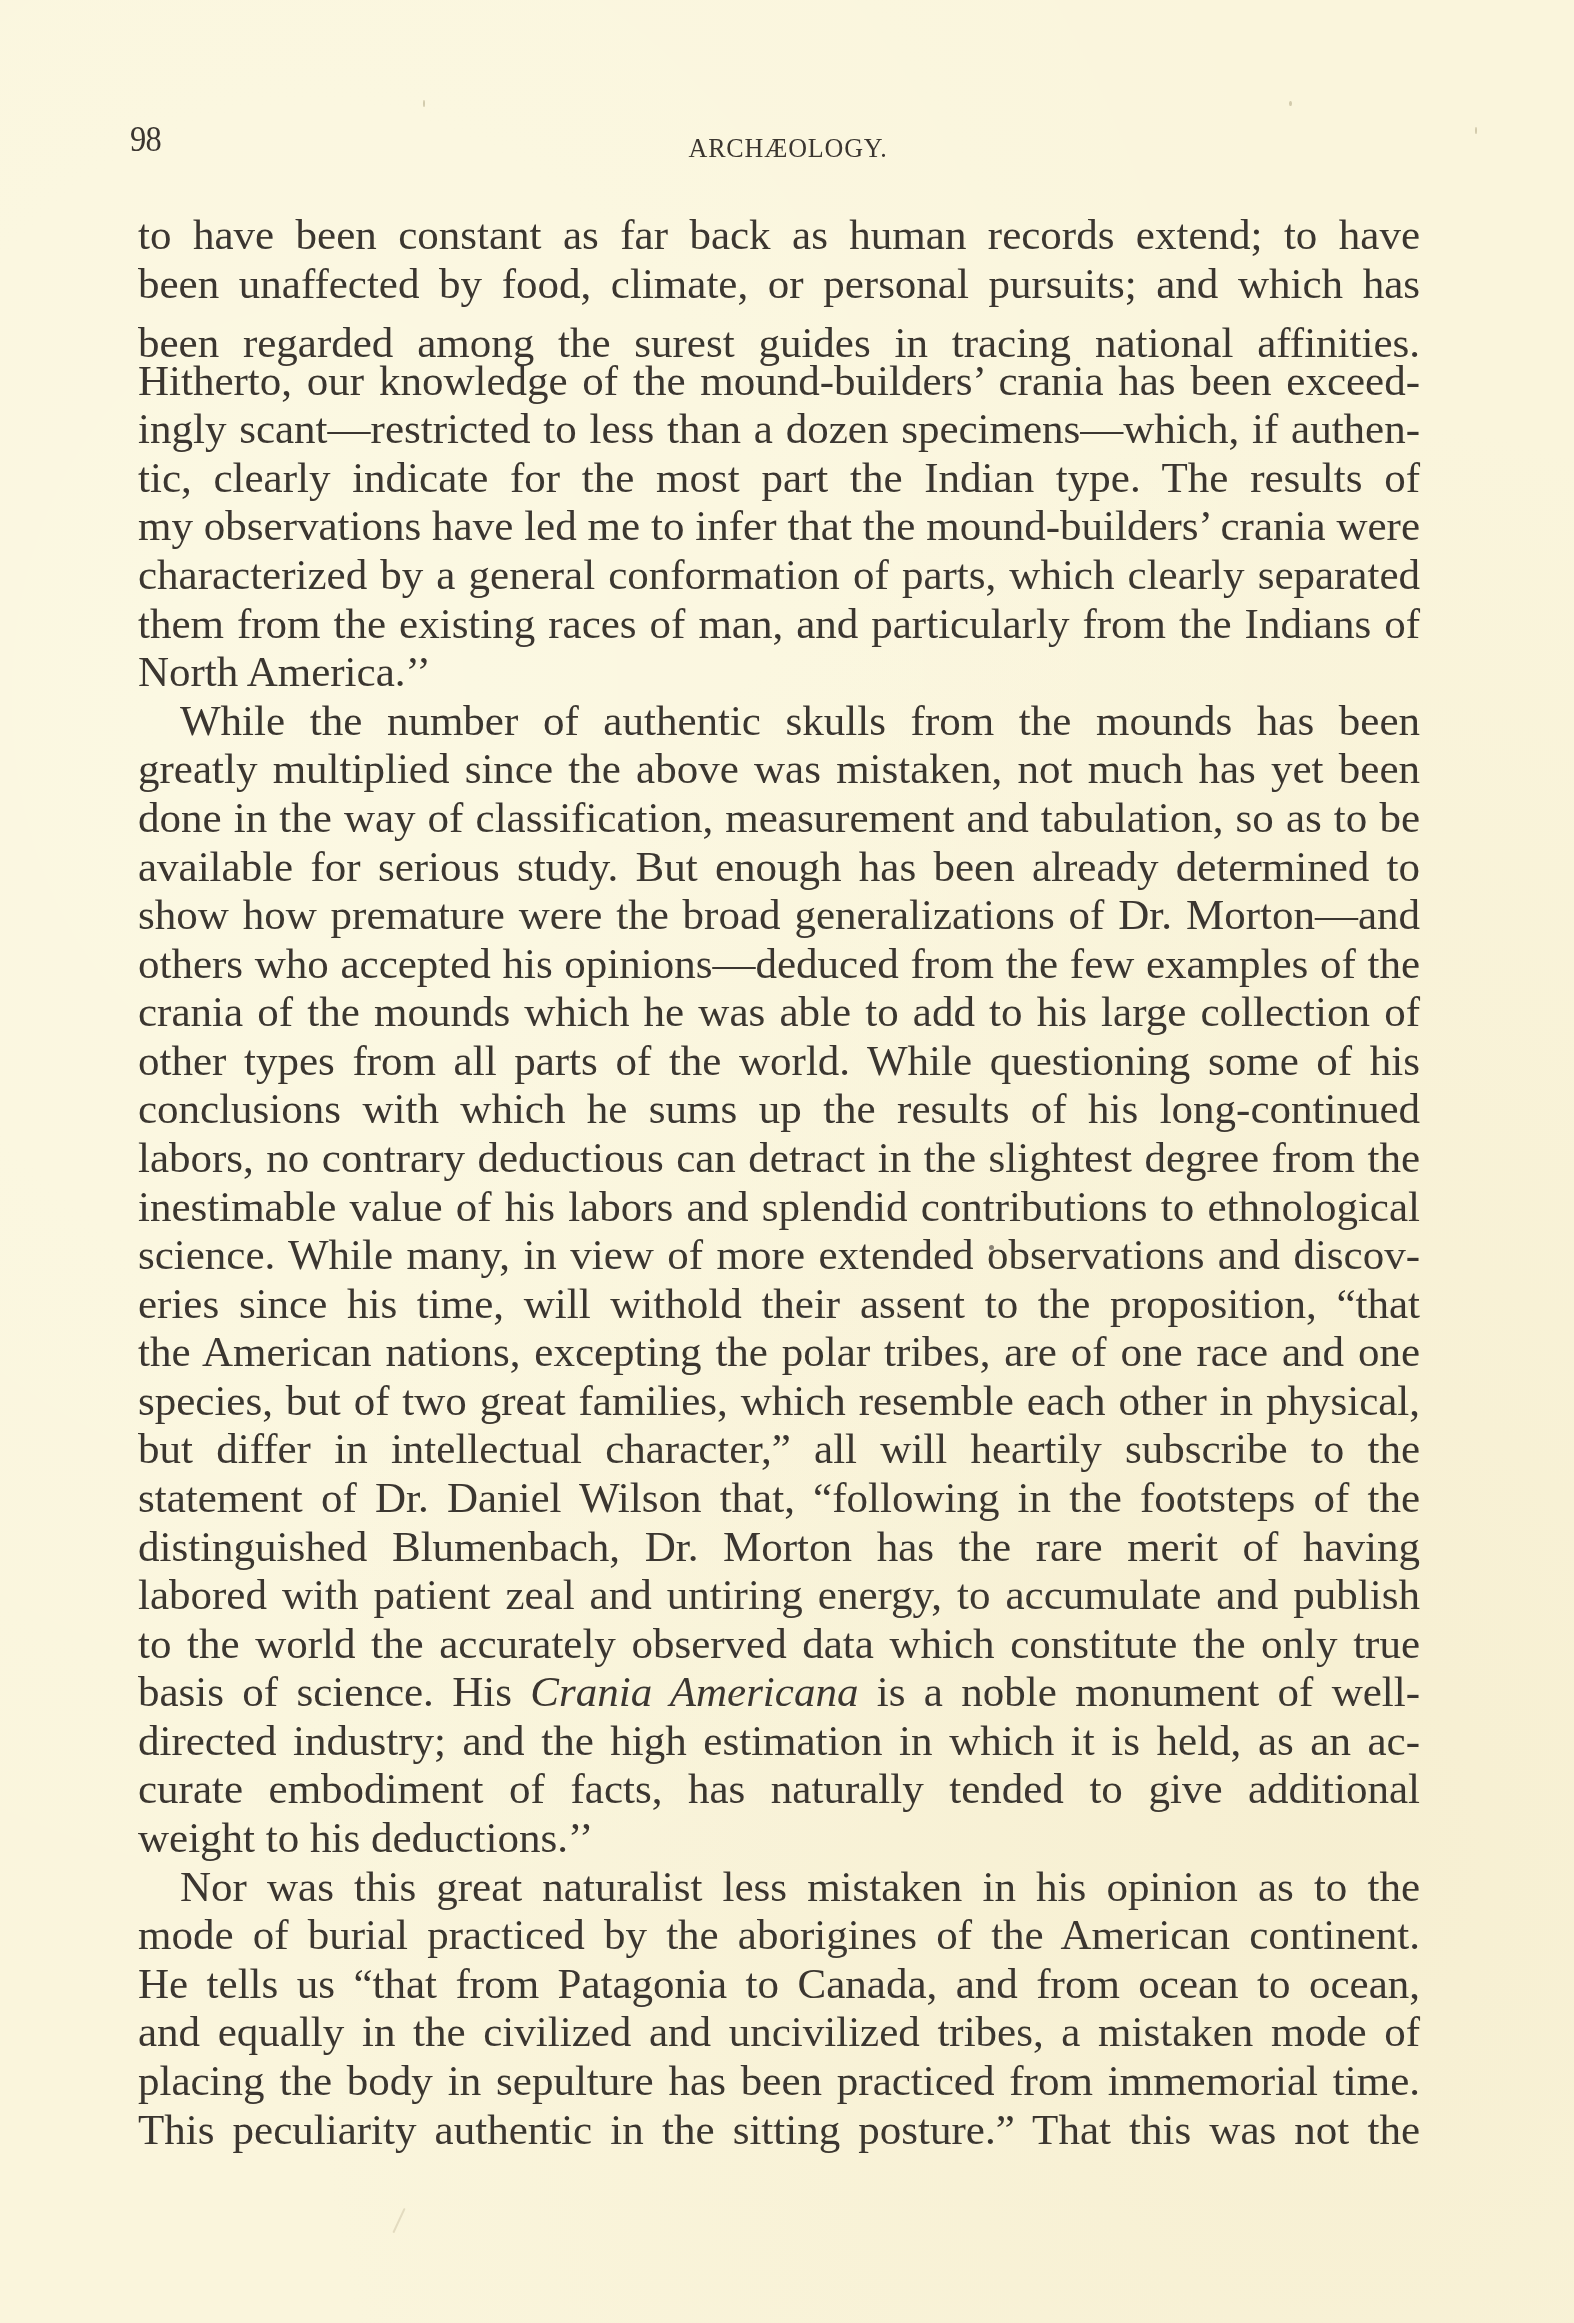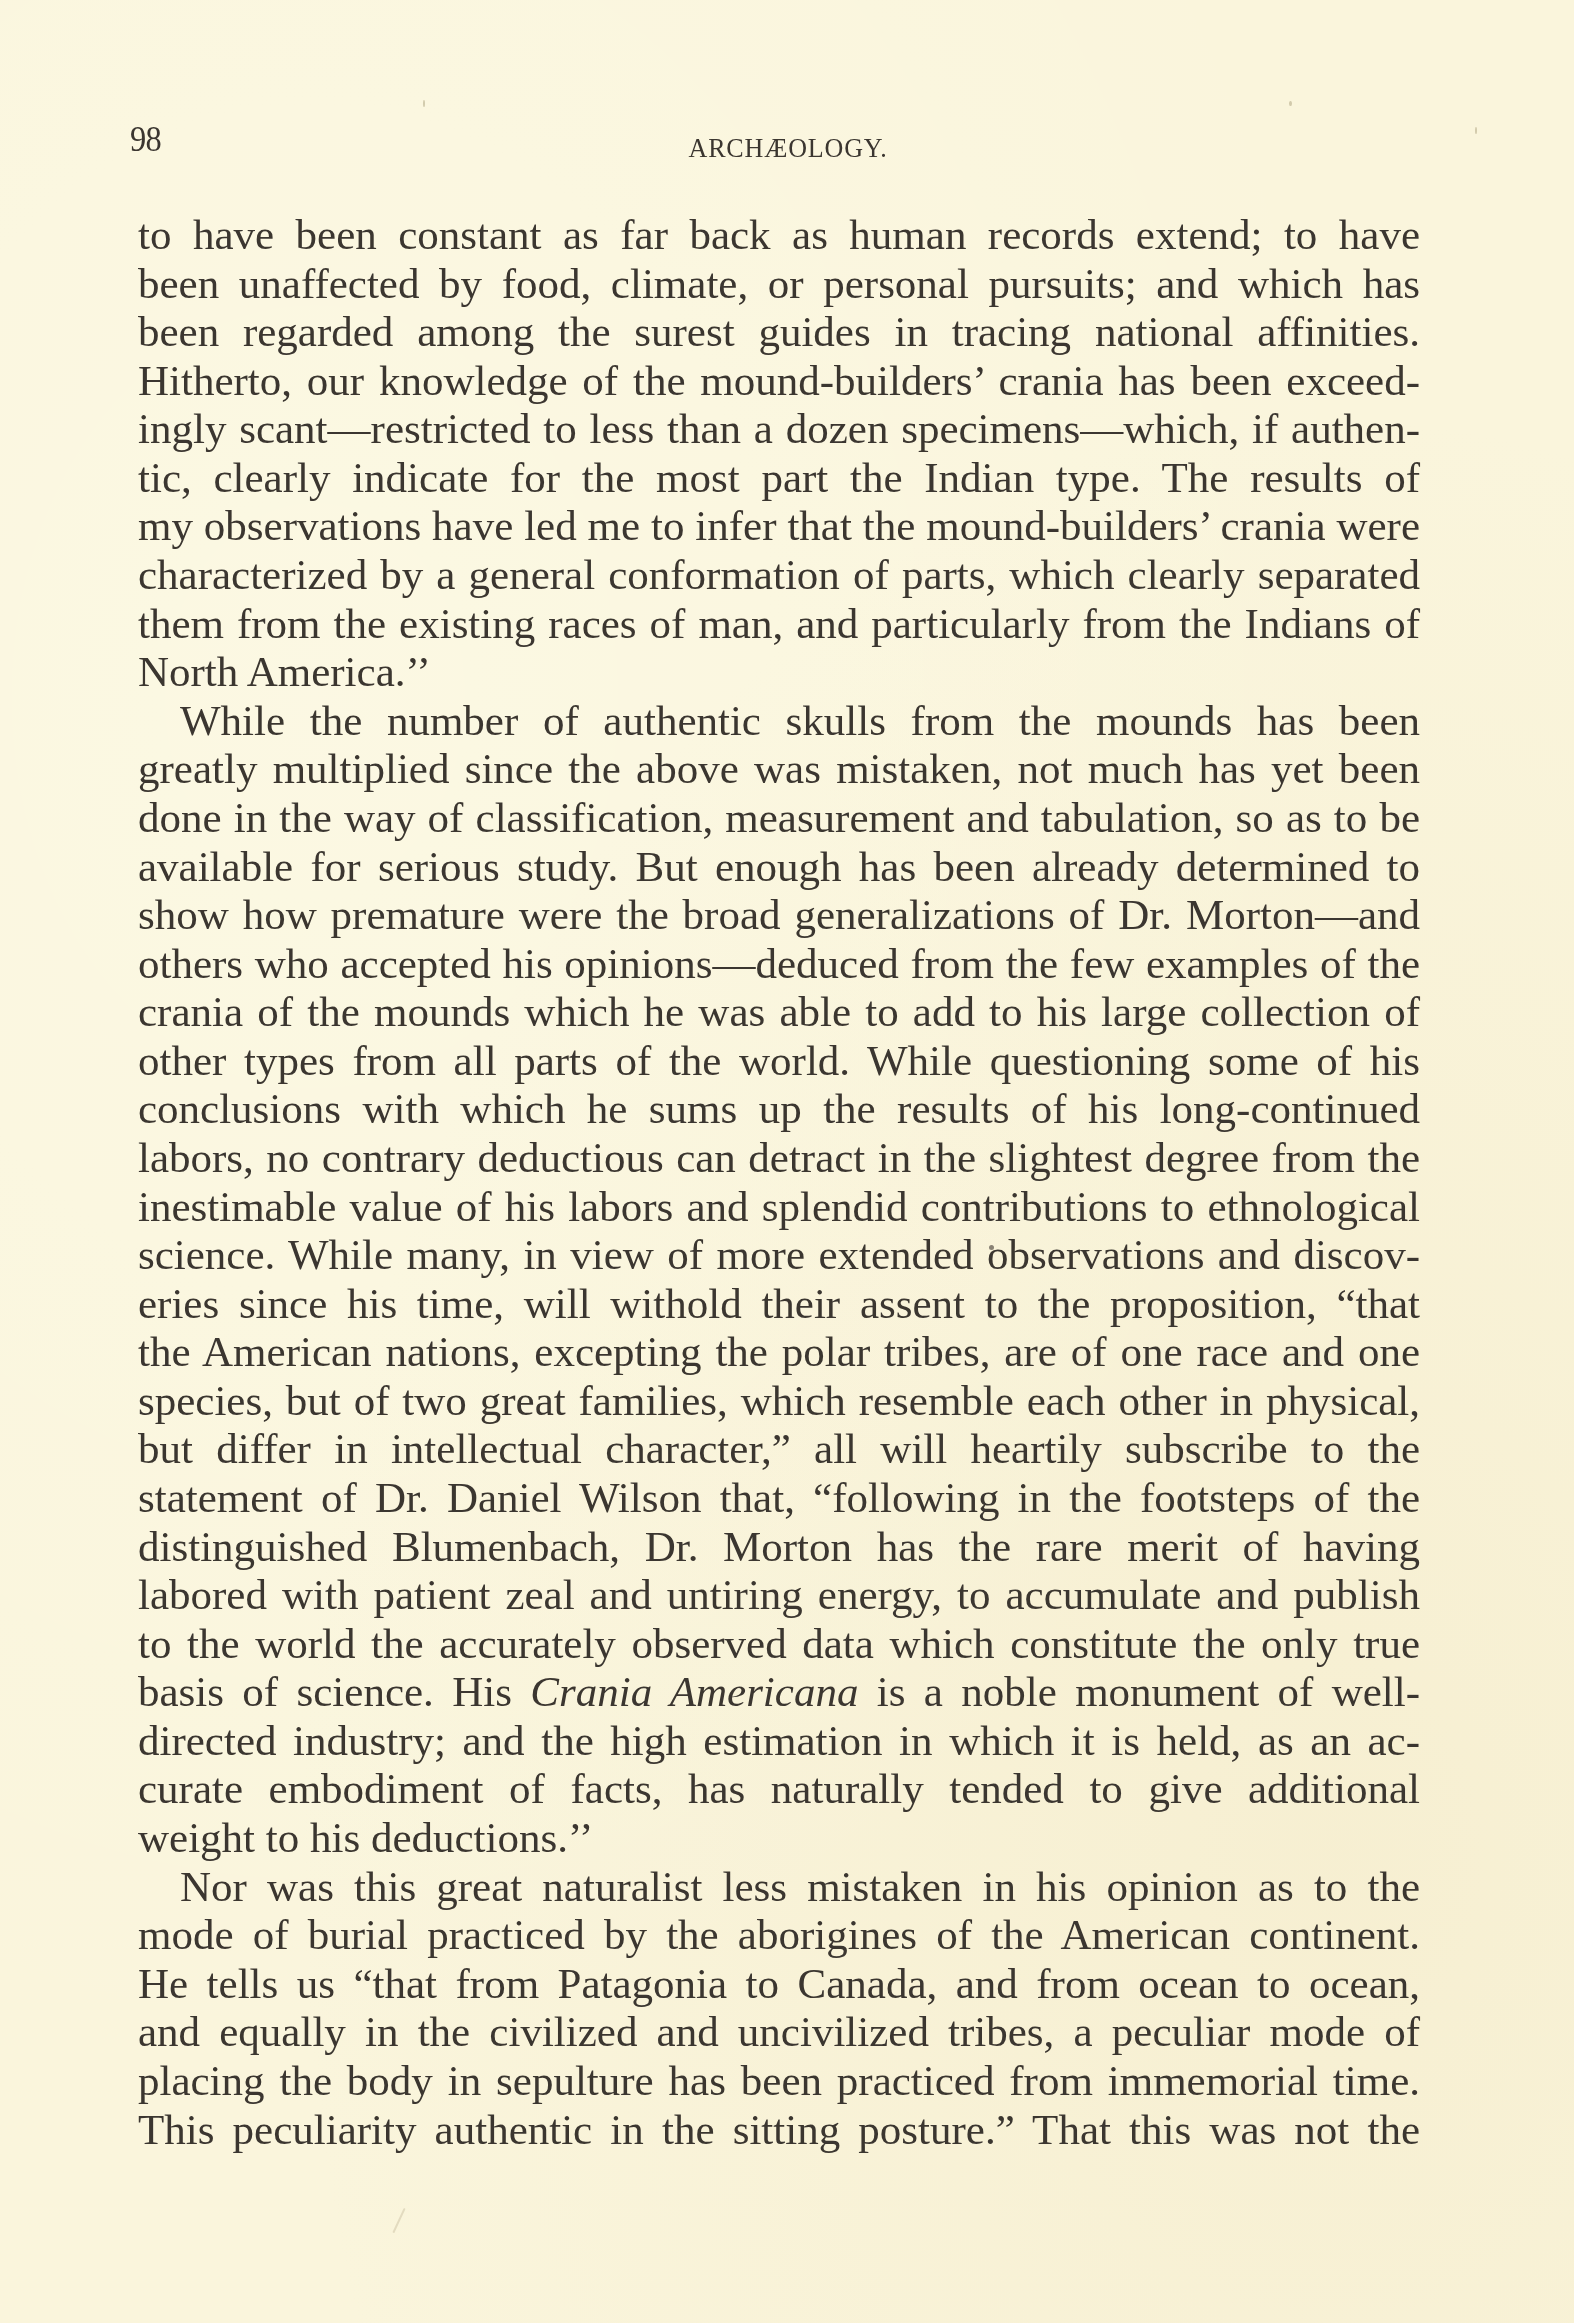--- a/index.html
+++ b/index.html
@@ -92,21 +92,21 @@
 <body>
 
 <div class="paper"></div>
 
 <div class="page-number">98</div>
 <div class="running-head"><span>ARCHÆOLOGY.</span></div>
 
 <div class="body-text">
   <div class="line" style="top:0px">to have been constant as far back as human records extend; to have</div>
   <div class="line" style="top:49px">been unaffected by food, climate, or personal pursuits; and which has</div>
-  <div class="line" style="top:97px">been regarded among the surest guides in tracing national affinities.</div>
+  <div class="line" style="top:108px">been regarded among the surest guides in tracing national affinities.</div>
   <div class="line" style="top:146px">Hitherto, our knowledge of the mound-builders’ crania has been exceed-</div>
   <div class="line" style="top:194px">ingly scant—restricted to less than a dozen specimens—which, if authen-</div>
   <div class="line" style="top:243px">tic, clearly indicate for the most part the Indian type.  The results of</div>
   <div class="line" style="top:291px">my observations have led me to infer that the mound-builders’ crania were</div>
   <div class="line" style="top:340px">characterized by a general conformation of parts, which clearly separated</div>
   <div class="line" style="top:389px">them from the existing races of man, and particularly from the Indians of</div>
   <div class="line last" style="top:437px">North America.’’</div>
   <div class="line indent" style="top:486px">While the number of authentic skulls from the mounds has been</div>
   <div class="line" style="top:534px">greatly multiplied since the above was mistaken, not much has yet been</div>
   <div class="line" style="top:583px">done in the way of classification, measurement and tabulation, so as to be</div>
@@ -127,21 +127,21 @@
   <div class="line" style="top:1312px">distinguished Blumenbach, Dr. Morton has the rare merit of having</div>
   <div class="line" style="top:1360px">labored with patient zeal and untiring energy, to accumulate and publish</div>
   <div class="line" style="top:1409px">to the world the accurately observed data which constitute the only true</div>
   <div class="line" style="top:1457px"><span>basis of science.  His </span><span class="it">Crania Americana</span><span> is a noble monument of well-</span></div>
   <div class="line" style="top:1506px">directed industry; and the high estimation in which it is held, as an ac-</div>
   <div class="line" style="top:1554px">curate embodiment of facts, has naturally tended to give additional</div>
   <div class="line last" style="top:1603px">weight to his deductions.’’</div>
   <div class="line indent" style="top:1652px">Nor was this great naturalist less mistaken in his opinion as to the</div>
   <div class="line" style="top:1700px">mode of burial practiced by the aborigines of the American continent.</div>
   <div class="line" style="top:1749px">He tells us “that from Patagonia to Canada, and from ocean to ocean,</div>
-  <div class="line" style="top:1797px">and equally in the civilized and uncivilized tribes, a peculiar mode of</div>
+  <div class="line" style="top:1797px">and equally in the civilized and uncivilized tribes, a mistaken mode of</div>
   <div class="line" style="top:1846px">placing the body in sepulture has been practiced from immemorial time.</div>
   <div class="line" style="top:1895px">This peculiarity authentic in the sitting posture.”  That this was not the</div>
 </div>
 
 <div class="speck" style="left:423px;top:100px;width:1.8px;height:7.2px;"></div>
 <div class="speck" style="left:1289px;top:101px;width:2.7px;height:5.4px;"></div>
 <div class="speck" style="left:1475px;top:127px;width:1.8px;height:7.2px;"></div>
 <div class="speck" style="left:989px;top:1245px;width:5.4px;height:5.4px;background:#6d655a;opacity:0.8;"></div>
 <div class="speck" style="left:398px;top:2207px;width:1.8px;height:27px;border-radius:0.9px;transform:rotate(25deg);opacity:0.35;"></div>
 

